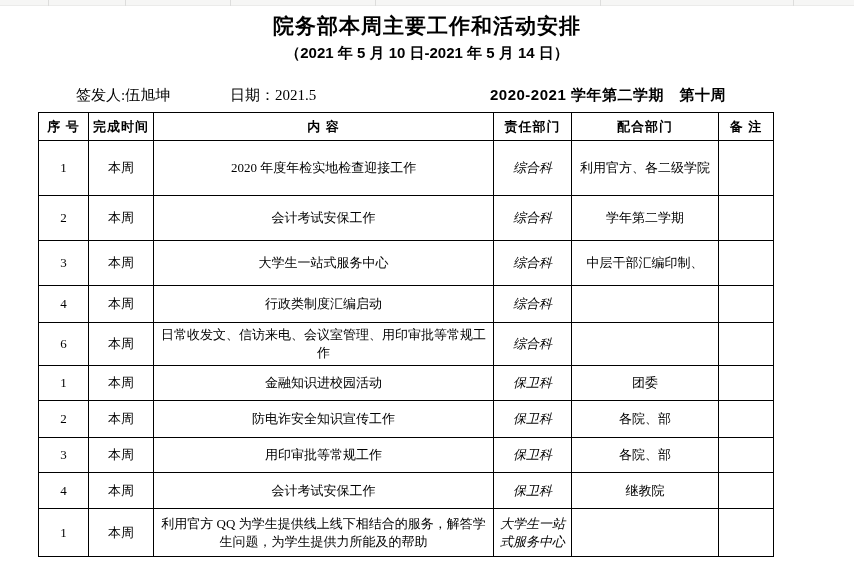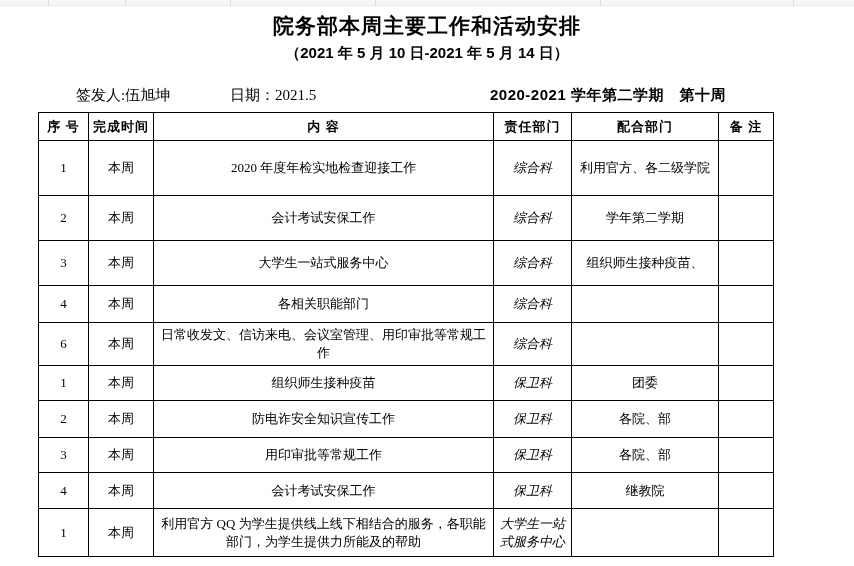--- a/index.html
+++ b/index.html
@@ -146,46 +146,46 @@
       <td class="cell-dept">综合科</td>
       <td class="cell-coop">学年第二学期</td>
       <td class="cell-note"></td>
     </tr>
 
     <tr>
       <td class="cell-no">3</td>
       <td class="cell-time">本周</td>
       <td class="cell-content">大学生一站式服务中心</td>
       <td class="cell-dept">综合科</td>
-      <td class="cell-coop">组织师生接种疫苗、</td>
+      <td class="cell-coop">中层干部汇编印制、</td>
       <td class="cell-note"></td>
     </tr>
 
     <tr>
       <td class="cell-no">4</td>
       <td class="cell-time">本周</td>
-      <td class="cell-content">各相关职能部门</td>
+      <td class="cell-content">行政类制度汇编启动</td>
       <td class="cell-dept">综合科</td>
       <td class="cell-coop"></td>
       <td class="cell-note"></td>
     </tr>
 
     <tr>
       <td class="cell-no">6</td>
       <td class="cell-time">本周</td>
       <td class="cell-content">日常收发文、信访来电、会议室管理、用印审批等常规工作</td>
       <td class="cell-dept">综合科</td>
       <td class="cell-coop"></td>
       <td class="cell-note"></td>
     </tr>
 
     <tr>
       <td class="cell-no">1</td>
       <td class="cell-time">本周</td>
-      <td class="cell-content">组织师生接种疫苗</td>
+      <td class="cell-content">金融知识进校园活动</td>
       <td class="cell-dept">保卫科</td>
       <td class="cell-coop">团委</td>
       <td class="cell-note"></td>
     </tr>
 
     <tr>
       <td class="cell-no">2</td>
       <td class="cell-time">本周</td>
       <td class="cell-content">防电诈安全知识宣传工作</td>
       <td class="cell-dept">保卫科</td>
@@ -207,21 +207,21 @@
       <td class="cell-time">本周</td>
       <td class="cell-content">会计考试安保工作</td>
       <td class="cell-dept">保卫科</td>
       <td class="cell-coop">继教院</td>
       <td class="cell-note"></td>
     </tr>
 
     <tr>
       <td class="cell-no">1</td>
       <td class="cell-time">本周</td>
-      <td class="cell-content">利用官方 QQ 为学生提供线上线下相结合的服务，各职能部门，为学生提供力所能及的帮助</td>
+      <td class="cell-content">利用官方 QQ 为学生提供线上线下相结合的服务，解答学生问题，为学生提供力所能及的帮助</td>
       <td class="cell-dept">大学生一站式服务中心</td>
       <td class="cell-coop"></td>
       <td class="cell-note"></td>
     </tr>
   </tbody>
   </table>
 
 </div>
 
 </body></html>

